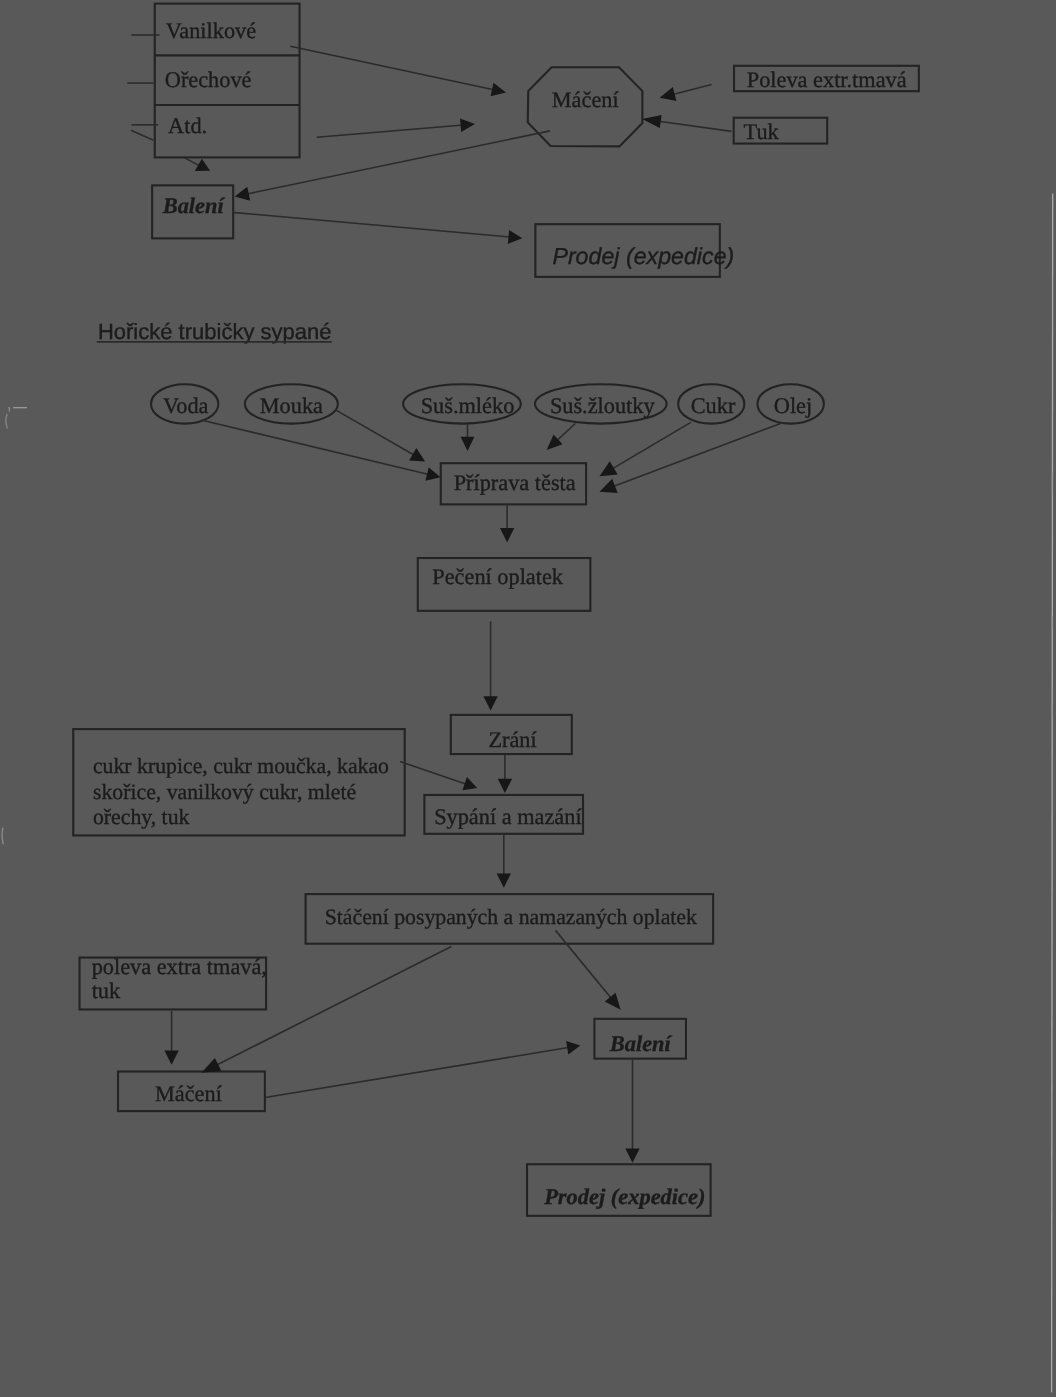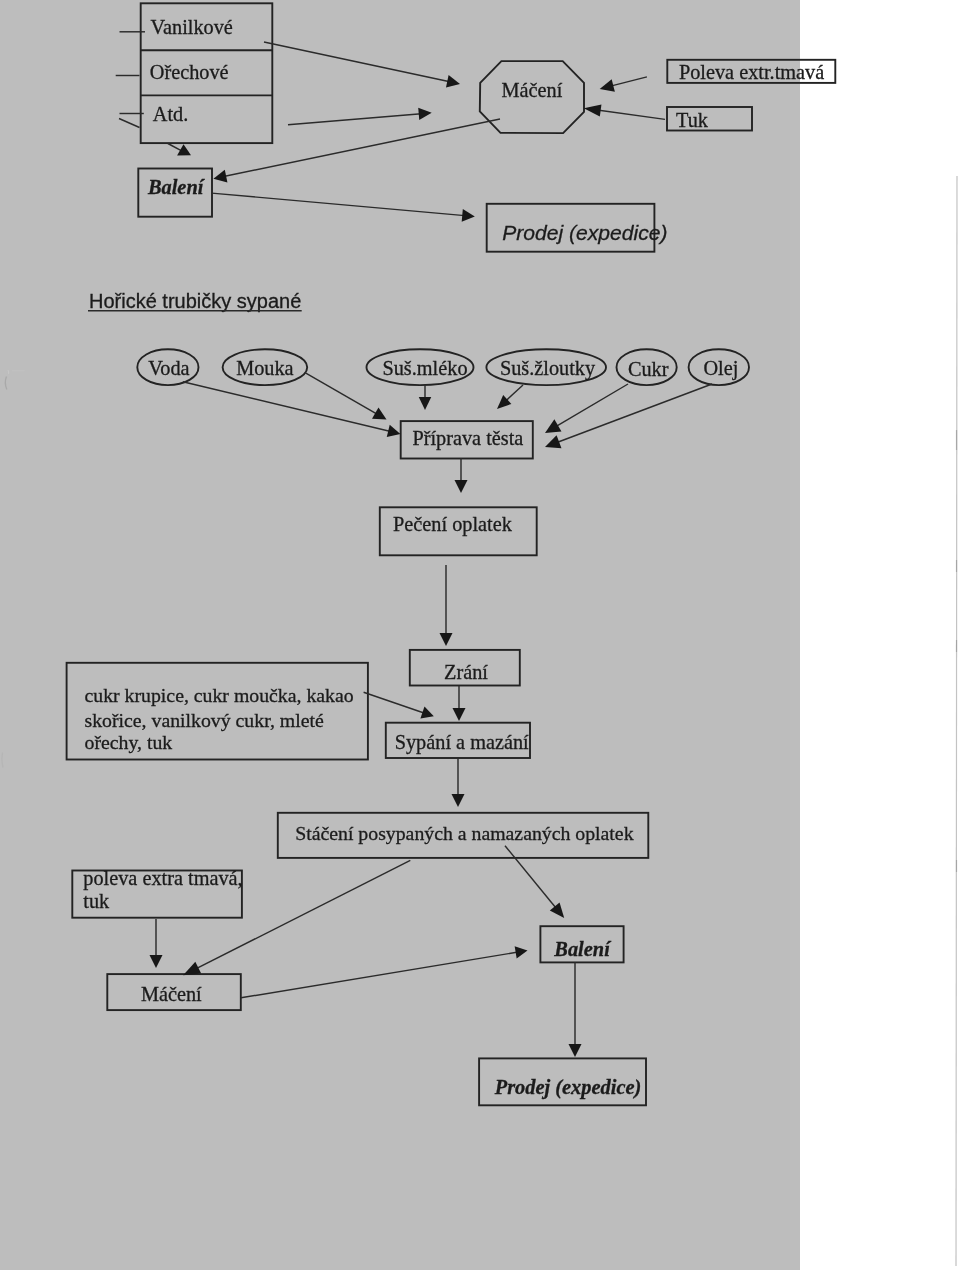--- a/index.html
+++ b/index.html
@@ -1,17 +1,17 @@
 <!DOCTYPE html>
 <html><head>
 <meta charset="utf-8">
 <style>
   html,body{margin:0;padding:0;background:#ffffff;}
   body{width:960px;height:1270px;overflow:hidden;}
-  #page{position:relative;width:800px;height:1270px;background:#c4b5fd;filter:grayscale(1);text-align:center;}
+  #page{position:relative;width:960px;height:1270px;background:#c2410c;filter:grayscale(1);text-align:center;}
   svg#fc{position:absolute;left:0;top:0;display:block;}
   #fc .shape{fill:none;stroke:#232323;stroke-width:1.9;}
   #fc .thin{fill:none;stroke:#2b2b2b;stroke-width:1.45;}
   #fc .head{fill:#171717;stroke:none;}
   #fc text{fill:#1b1b1b;stroke:#1b1b1b;stroke-width:0.3;paint-order:stroke;}
   .serif{font-family:"Liberation Serif",serif;font-size:20.3px;}
   .serif-s{font-family:"Liberation Serif",serif;font-size:19.8px;}
   .bolditalic{font-family:"Liberation Serif",serif;font-style:italic;font-weight:bold;font-size:20.4px;}
   .sansitalic{font-family:"Liberation Sans",sans-serif;font-style:italic;font-size:21.1px;}
   .sanshead{font-family:"Liberation Sans",sans-serif;font-size:20px;}

